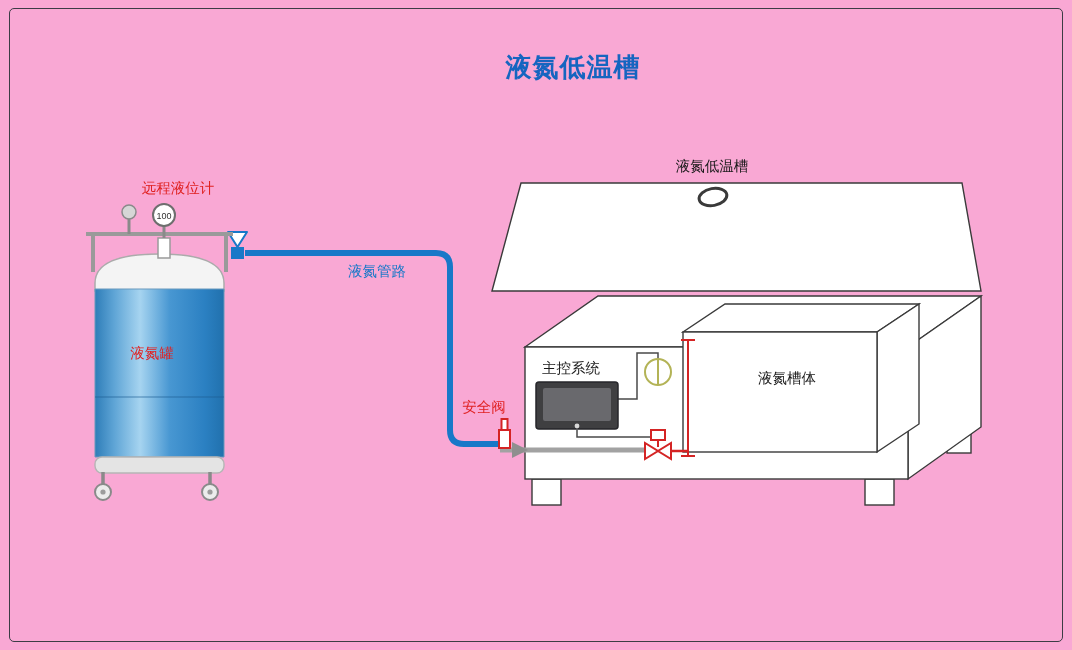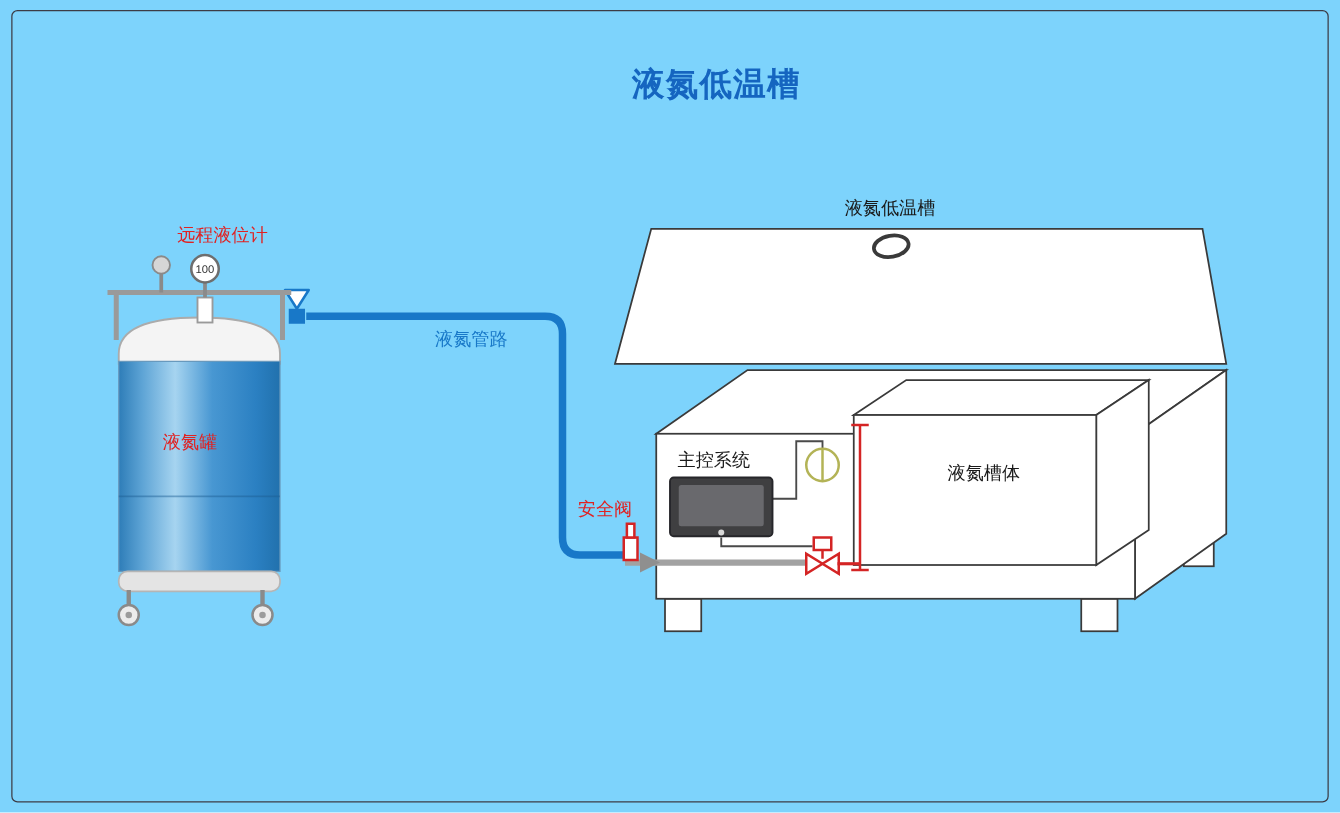--- a/index.html
+++ b/index.html
@@ -1,16 +1,16 @@
 <!DOCTYPE html>
 <html><head>
 <meta charset="utf-8">
 <style>
   html,body{margin:0;padding:0;background:#ffffff;}
-  .canvas{position:relative;width:1072px;height:650px;background:#7dd3fc;
+  .canvas{position:relative;width:1072px;height:650px;background:#f9a8d4;
           font-family:"Liberation Sans","DejaVu Sans",sans-serif;overflow:hidden;}
   .frame{position:absolute;left:9px;top:8px;right:9px;bottom:8px;
          border:1.5px solid #3c3c46;border-radius:5px;pointer-events:none;}
   .title{position:absolute;left:573px;top:50px;transform:translateX(-50%);
          font-size:26px;font-weight:700;color:#1565c0;letter-spacing:1px;white-space:nowrap;}
   svg{position:absolute;left:0;top:0;}
   svg text{font-family:"Liberation Sans","DejaVu Sans",sans-serif;}
 </style>
 </head>
 <body>

